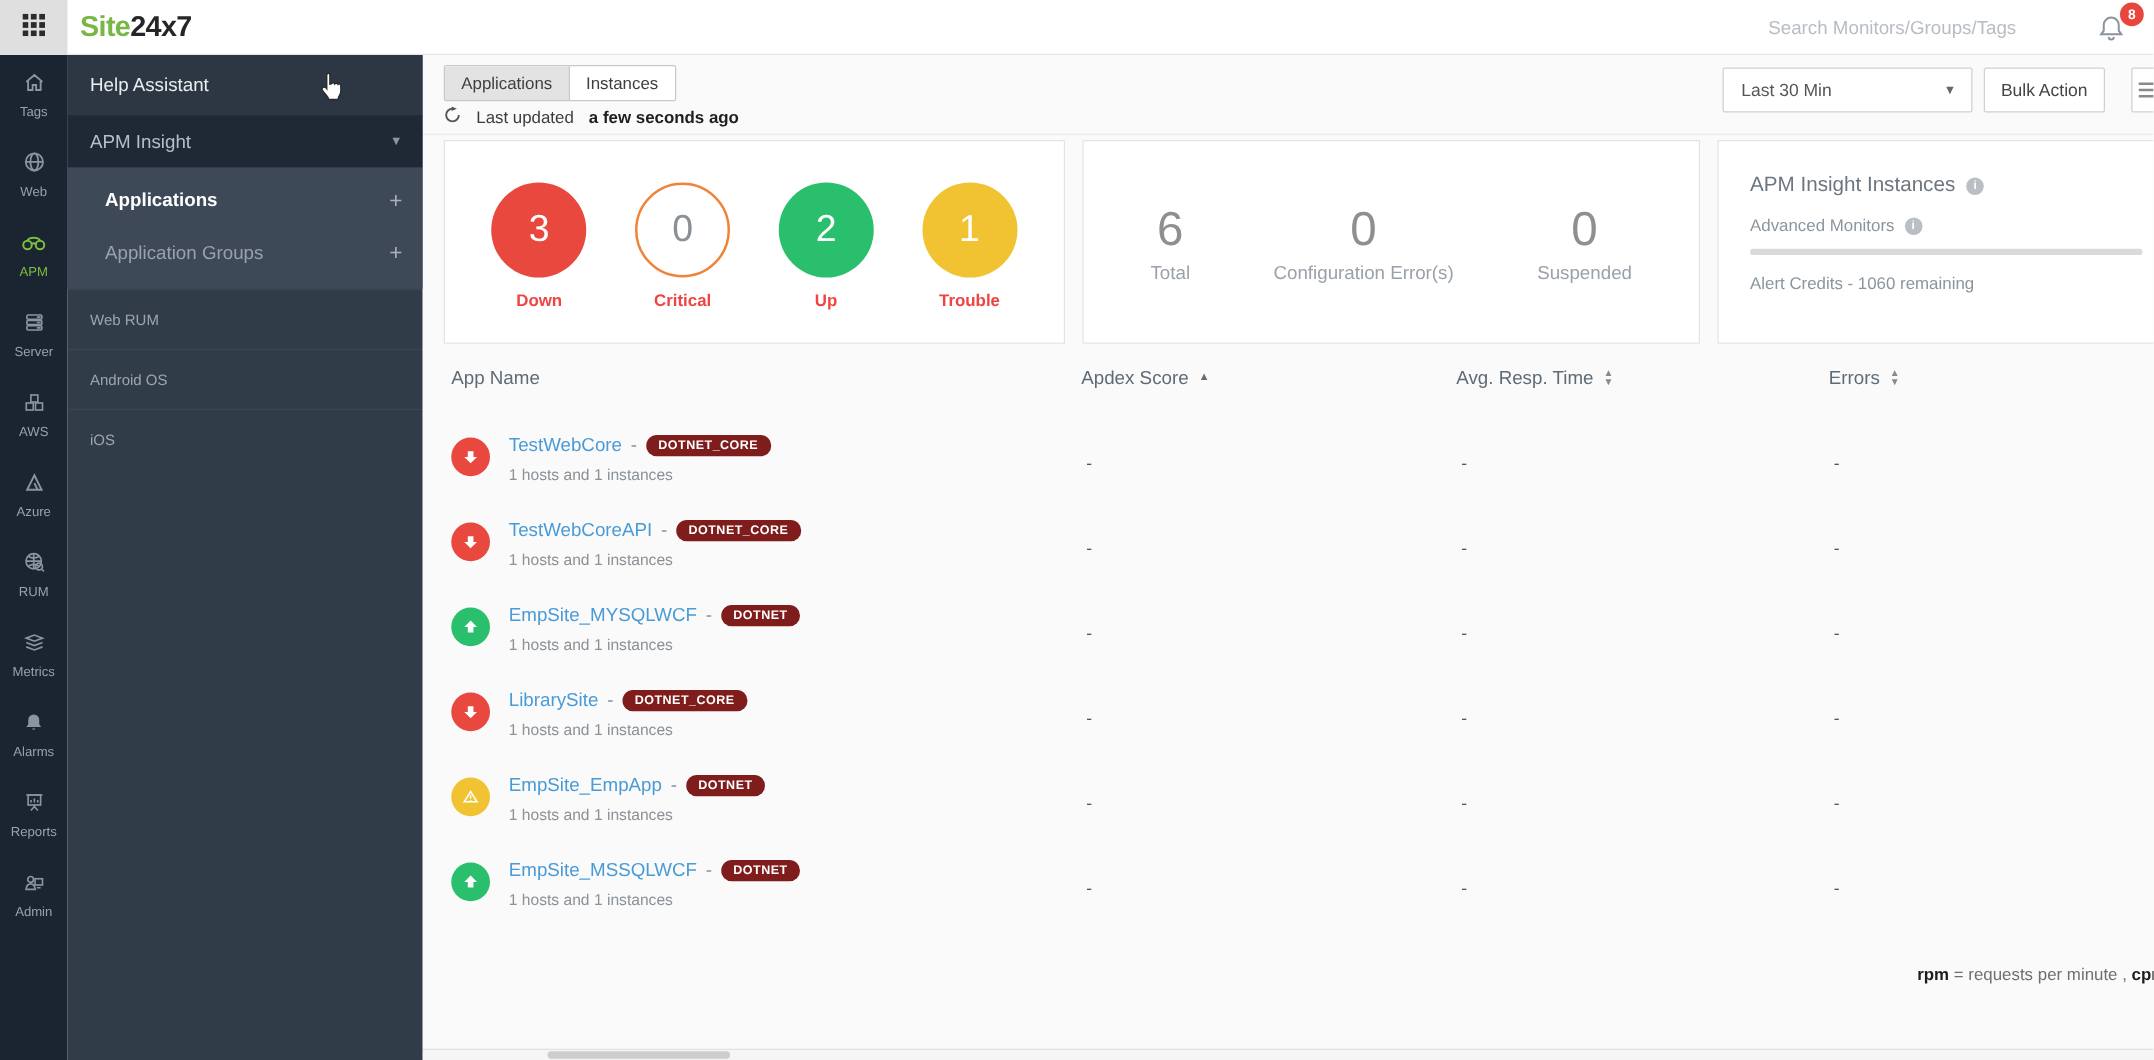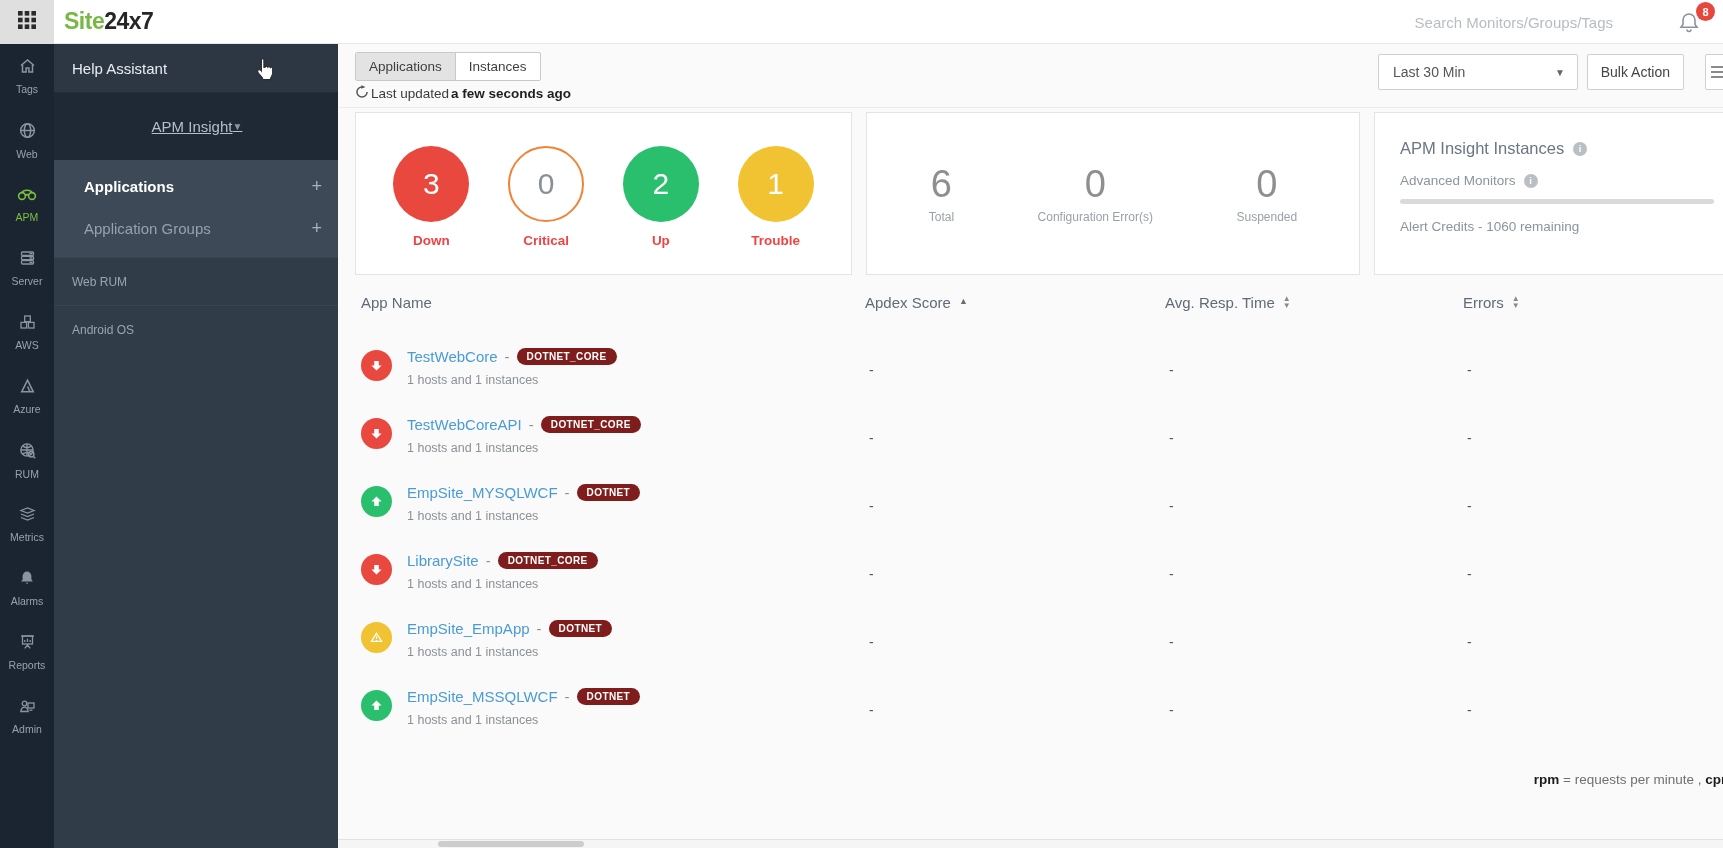--- a/index.html
+++ b/index.html
@@ -21,37 +21,37 @@
   .rail { position:absolute; top:44px; left:0; width:54px; bottom:0; background:#1b2431; z-index:4; }
   .rail-item { height:64px; display:flex; flex-direction:column; align-items:center; justify-content:center; gap:4px; cursor:pointer; }
   .rail-item .rlabel { font-size:10.5px; color:#98a2ac; }
   .rail-item svg { stroke:#8b95a1; }
   .rail-item.active .rlabel { color:#7cbe3f; }
   .rail-item.active svg { stroke:#7cbe3f; }
 
   
   .sidebar { position:absolute; top:44px; left:54px; width:284px; bottom:0; background:#313c49; z-index:3; }
   .sb-help { height:49px; background:#2c3743; border-bottom:1px solid #232d39; display:flex; align-items:center; padding:0 18px; color:#e9edf0; font-size:15px; cursor:pointer; }
-  .sb-section { height:67px; background:#1e2935; display:flex; align-items:center; justify-content:center; padding:0 16px 0 18px; color:#b6bfc8; font-size:15px; cursor:pointer;text-decoration:underline; }
+  .sb-section { height:41px; background:#1e2935; display:flex; align-items:center; justify-content:space-between; padding:0 16px 0 18px; color:#b6bfc8; font-size:15px; cursor:pointer; }
   .sb-section .caret { font-size:10px; color:#8c96a0; }
   .sb-sub { background:#3d4956; padding:5px 0 8px 0; }
   .sb-sub-item { height:42px; display:flex; align-items:center; justify-content:space-between; padding:0 16px 0 30px; font-size:15px; cursor:pointer; }
   .sb-sub-item .plus { color:#a8b1bb; font-size:18px; font-weight:400; }
   .sb-sub-item.active .sblabel { color:#ffffff; font-weight:bold; }
   .sb-sub-item .sblabel { color:#98a2ad; }
   .sb-item { height:48px; display:flex; align-items:center; padding-left:18px; color:#9aa5af; font-size:12px; border-top:1px solid rgba(255,255,255,0.05); cursor:pointer; }
   .sb-item:first-of-type { border-top:none; }
 
   
   .main { position:absolute; top:44px; left:338px; right:0; bottom:0; background:#fafafa; overflow:hidden; }
   .toolbar { position:absolute; top:0; left:0; right:0; height:64px; border-bottom:1px solid #ececec; }
   .tabs { position:absolute; left:17px; top:8px; display:flex; border:1px solid #c9c9c9; border-radius:2px; background:#fff; overflow:hidden; }
   .tab { height:27px; padding:0 13px; display:flex; align-items:center; font-size:13.5px; color:#3e3e3e; cursor:pointer; }
   .tab.active { background:#e3e3e3; border-right:1px solid #c9c9c9; }
-  .updated { position:absolute; left:17px; top:41px; display:flex; align-items:center; gap:2px; font-size:13.5px; color:#3b3b3b; }
+  .updated { position:absolute; left:17px; top:41px; display:flex; align-items:center; gap:12px; font-size:13.5px; color:#3b3b3b; }
   .updated b { color:#1f1f1f; }
   .select { position:absolute; right:145px; top:10px; width:200px; height:36px; background:#fff; border:1px solid #d0d0d0; border-radius:2px; display:flex; align-items:center; justify-content:space-between; padding:0 12px 0 14px; font-size:14px; color:#555; cursor:pointer; }
   .select .caret { font-size:10px; color:#666; }
   .btn { position:absolute; right:39px; top:10px; height:36px; padding:0 13px; background:#fff; border:1px solid #d0d0d0; border-radius:2px; font-size:14px; color:#444; display:flex; align-items:center; cursor:pointer; }
   .edgebox { position:absolute; right:-8px; top:10px; width:26px; height:36px; background:#fff; border:1px solid #d0d0d0; border-radius:2px; display:flex; flex-direction:column; gap:3px; align-items:flex-start; justify-content:center; padding-left:5px; cursor:pointer; }
   .edgebox i { display:block; width:12px; height:2px; background:#8a8a8a; }
 
   
   .panel { position:absolute; top:68px; height:163px; background:#fff; border:1px solid #e4e4e4; }
   .p1 { left:17px; width:497px; display:flex; justify-content:space-around; padding:0 18px; }
@@ -59,21 +59,21 @@
   .sum-circle { width:76px; height:76px; border-radius:50%; display:flex; align-items:center; justify-content:center; font-size:30px; color:#fff; }
   .sum-circle.down { background:#e8483e; }
   .sum-circle.critical { background:#fff; border:2px solid #ef8438; color:#8a9096; }
   .sum-circle.up { background:#2abf6c; }
   .sum-circle.trouble { background:#f1c231; }
   .sum-label { margin-top:11px; font-size:13.5px; color:#ef4444;font-weight:bold; }
 
   .p2 { left:528px; width:494px; display:flex; justify-content:space-around; padding:52px 20px 0 20px; }
   .statcol { display:flex; flex-direction:column; align-items:center; }
   .stat-num { font-size:38px; font-weight:300; color:#8f8f8f; line-height:38px; }
-  .stat-label { margin-top:7px; font-size:12px; color:#9aa1a8; }
+  .stat-label { margin-top:7px; font-size:15px; color:#9aa1a8; }
 
   .p3 { left:1036px; width:372px; padding:26px 0 0 25px; }
   .p3-title { font-size:16.5px; color:#6b7680; display:flex; align-items:center; gap:9px; }
   .p3-row { margin-top:15px; font-size:13.5px; color:#8b959d; display:flex; align-items:center; gap:8px; }
   .pbar { margin-top:11px; width:314px; height:5px; border-radius:3px; background:#d8dadb; }
   .p3-credits { margin-top:15px; font-size:13.5px; color:#8b959d; }
   .info { display:inline-flex; width:14px; height:14px; border-radius:50%; background:#b9bfc4; color:#fff; font-size:9.5px; font-weight:bold; align-items:center; justify-content:center; font-style:normal; }
 
   
   .tbl { position:absolute; left:17px; top:250px; right:0; }
@@ -254,20 +254,23 @@
         <span class="sblabel">Application Groups</span>
         <span class="plus">+</span>
       </div>
     </div>
     <div class="sb-item">
         <span>Web RUM</span>
       </div>
     <div class="sb-item">
         <span>Android OS</span>
       </div>
+    <div class="sb-item">
+        <span>iOS</span>
+      </div>
   </div>
 
   <div class="main">
     <div class="toolbar">
       <div class="tabs">
         <div class="tab active">
             <span>Applications</span>
           </div>
         <div class="tab">
             <span>Instances</span>

